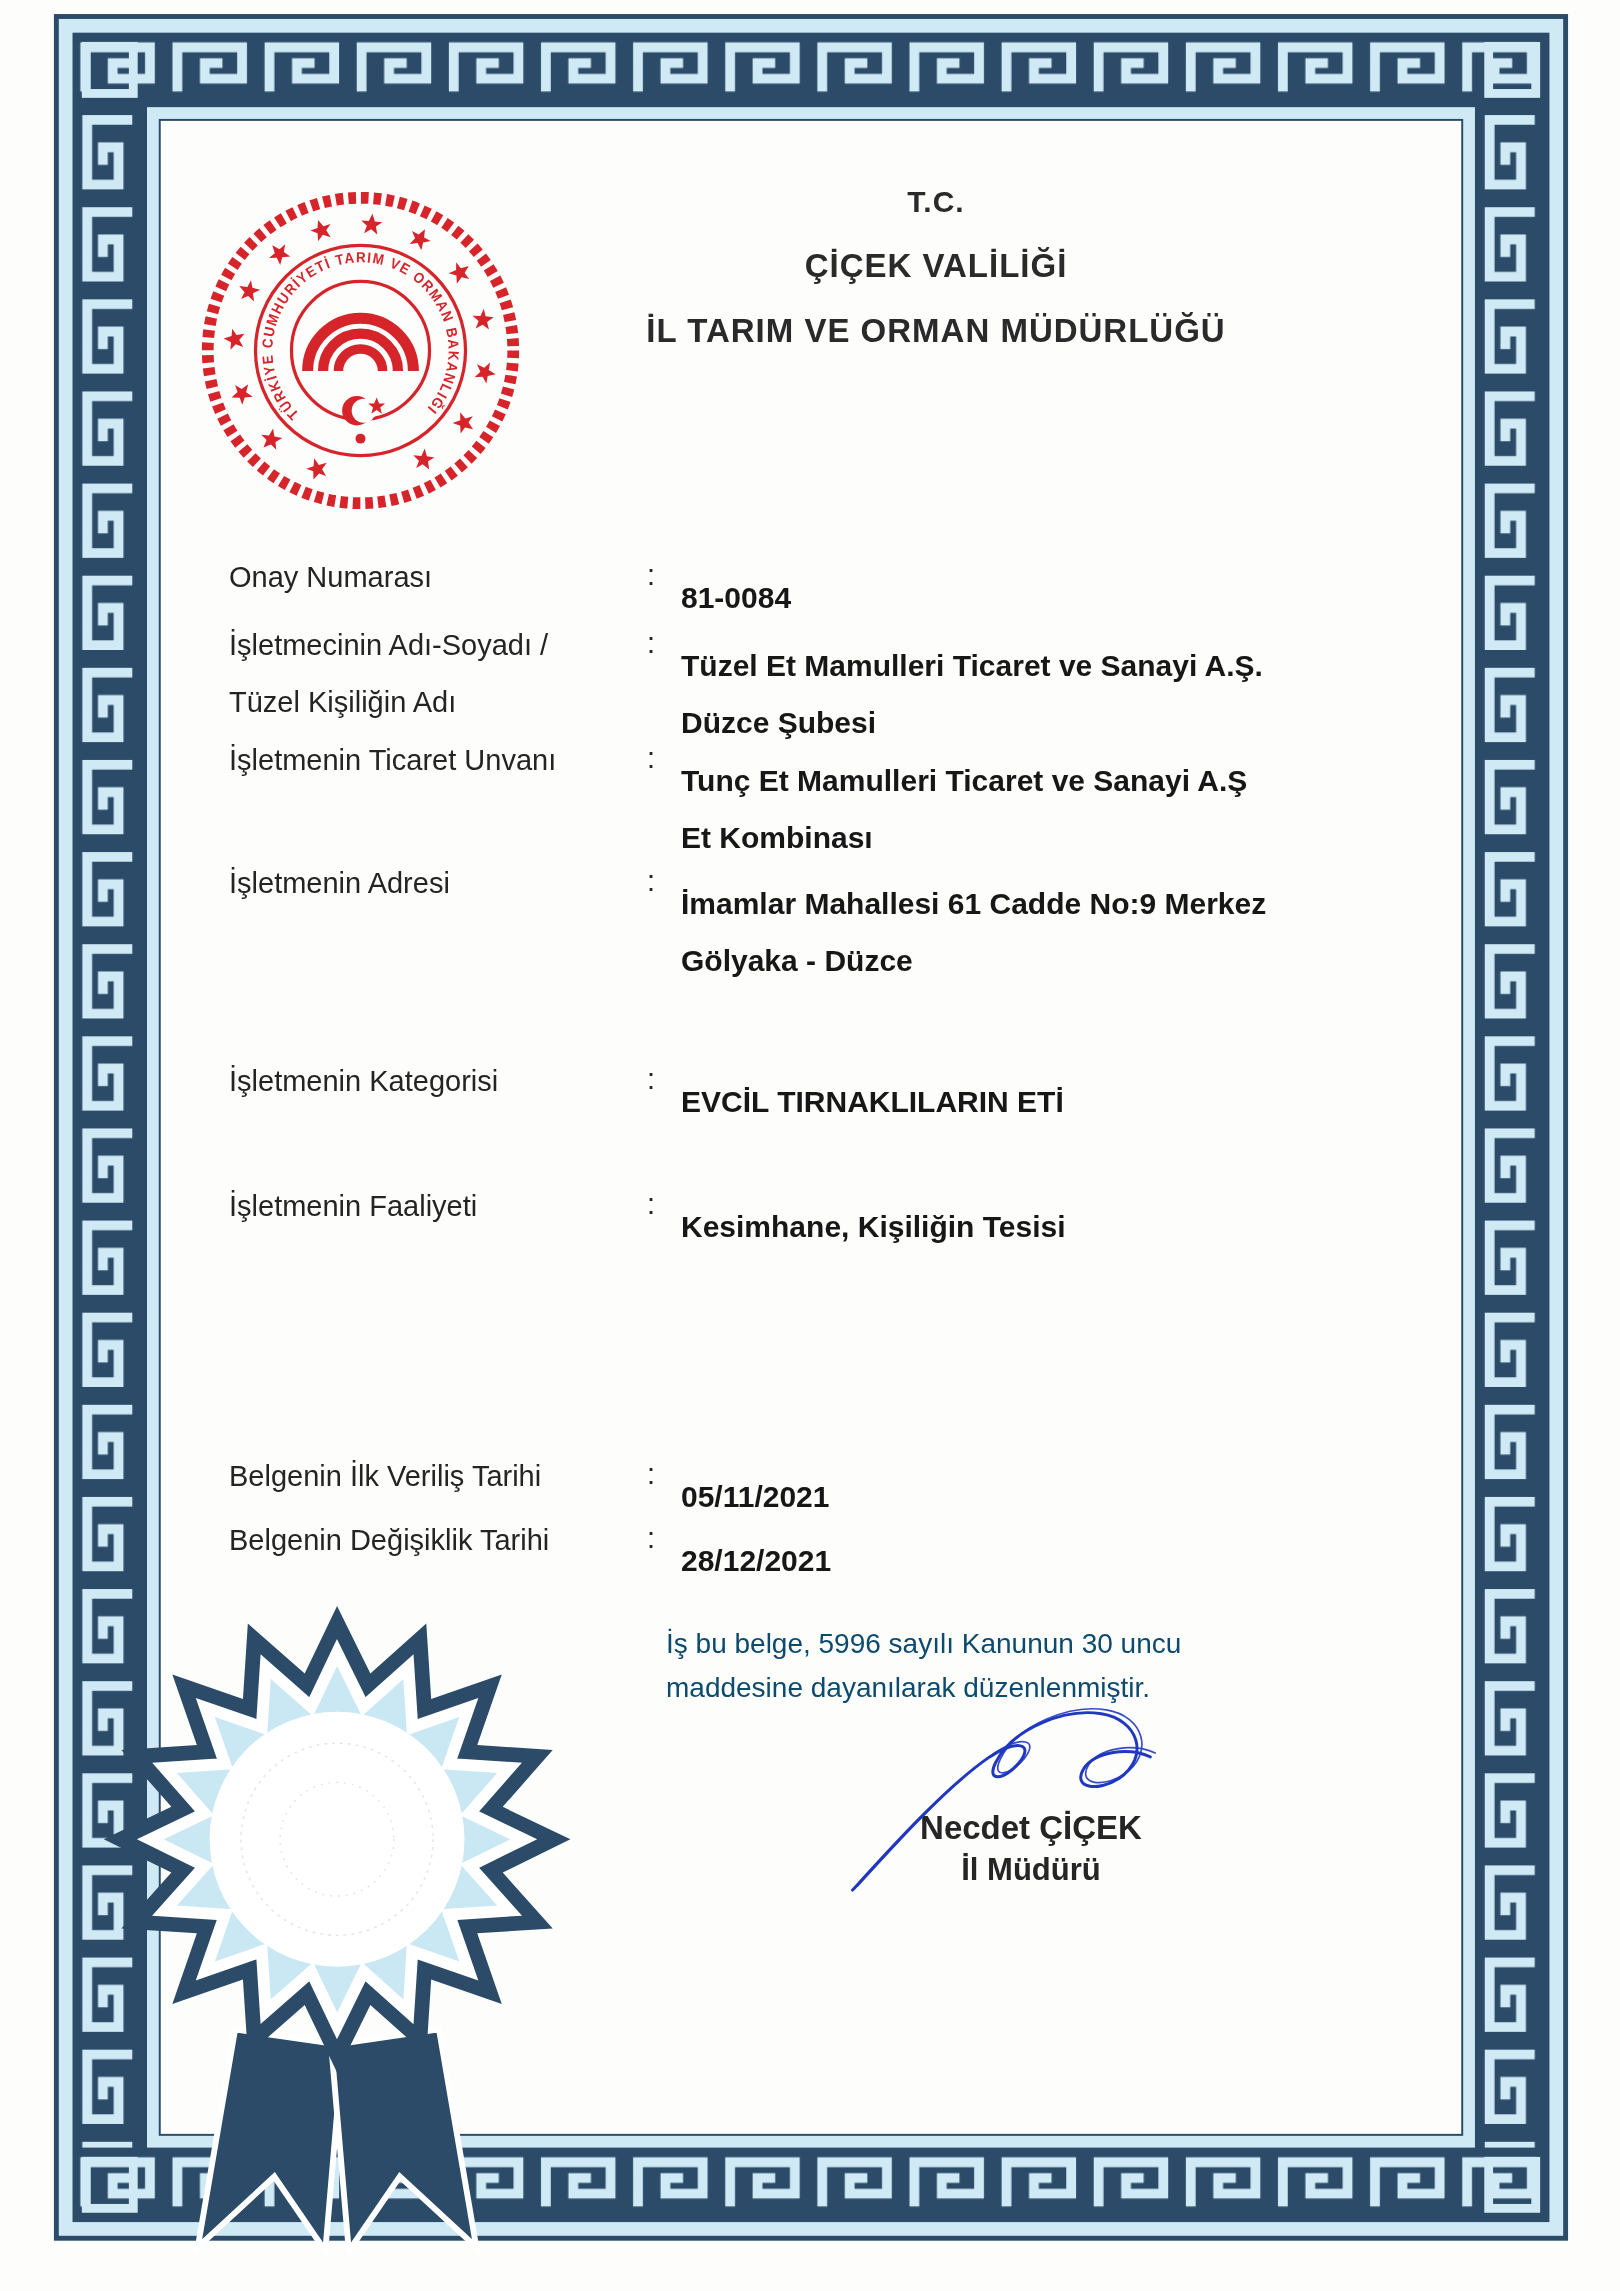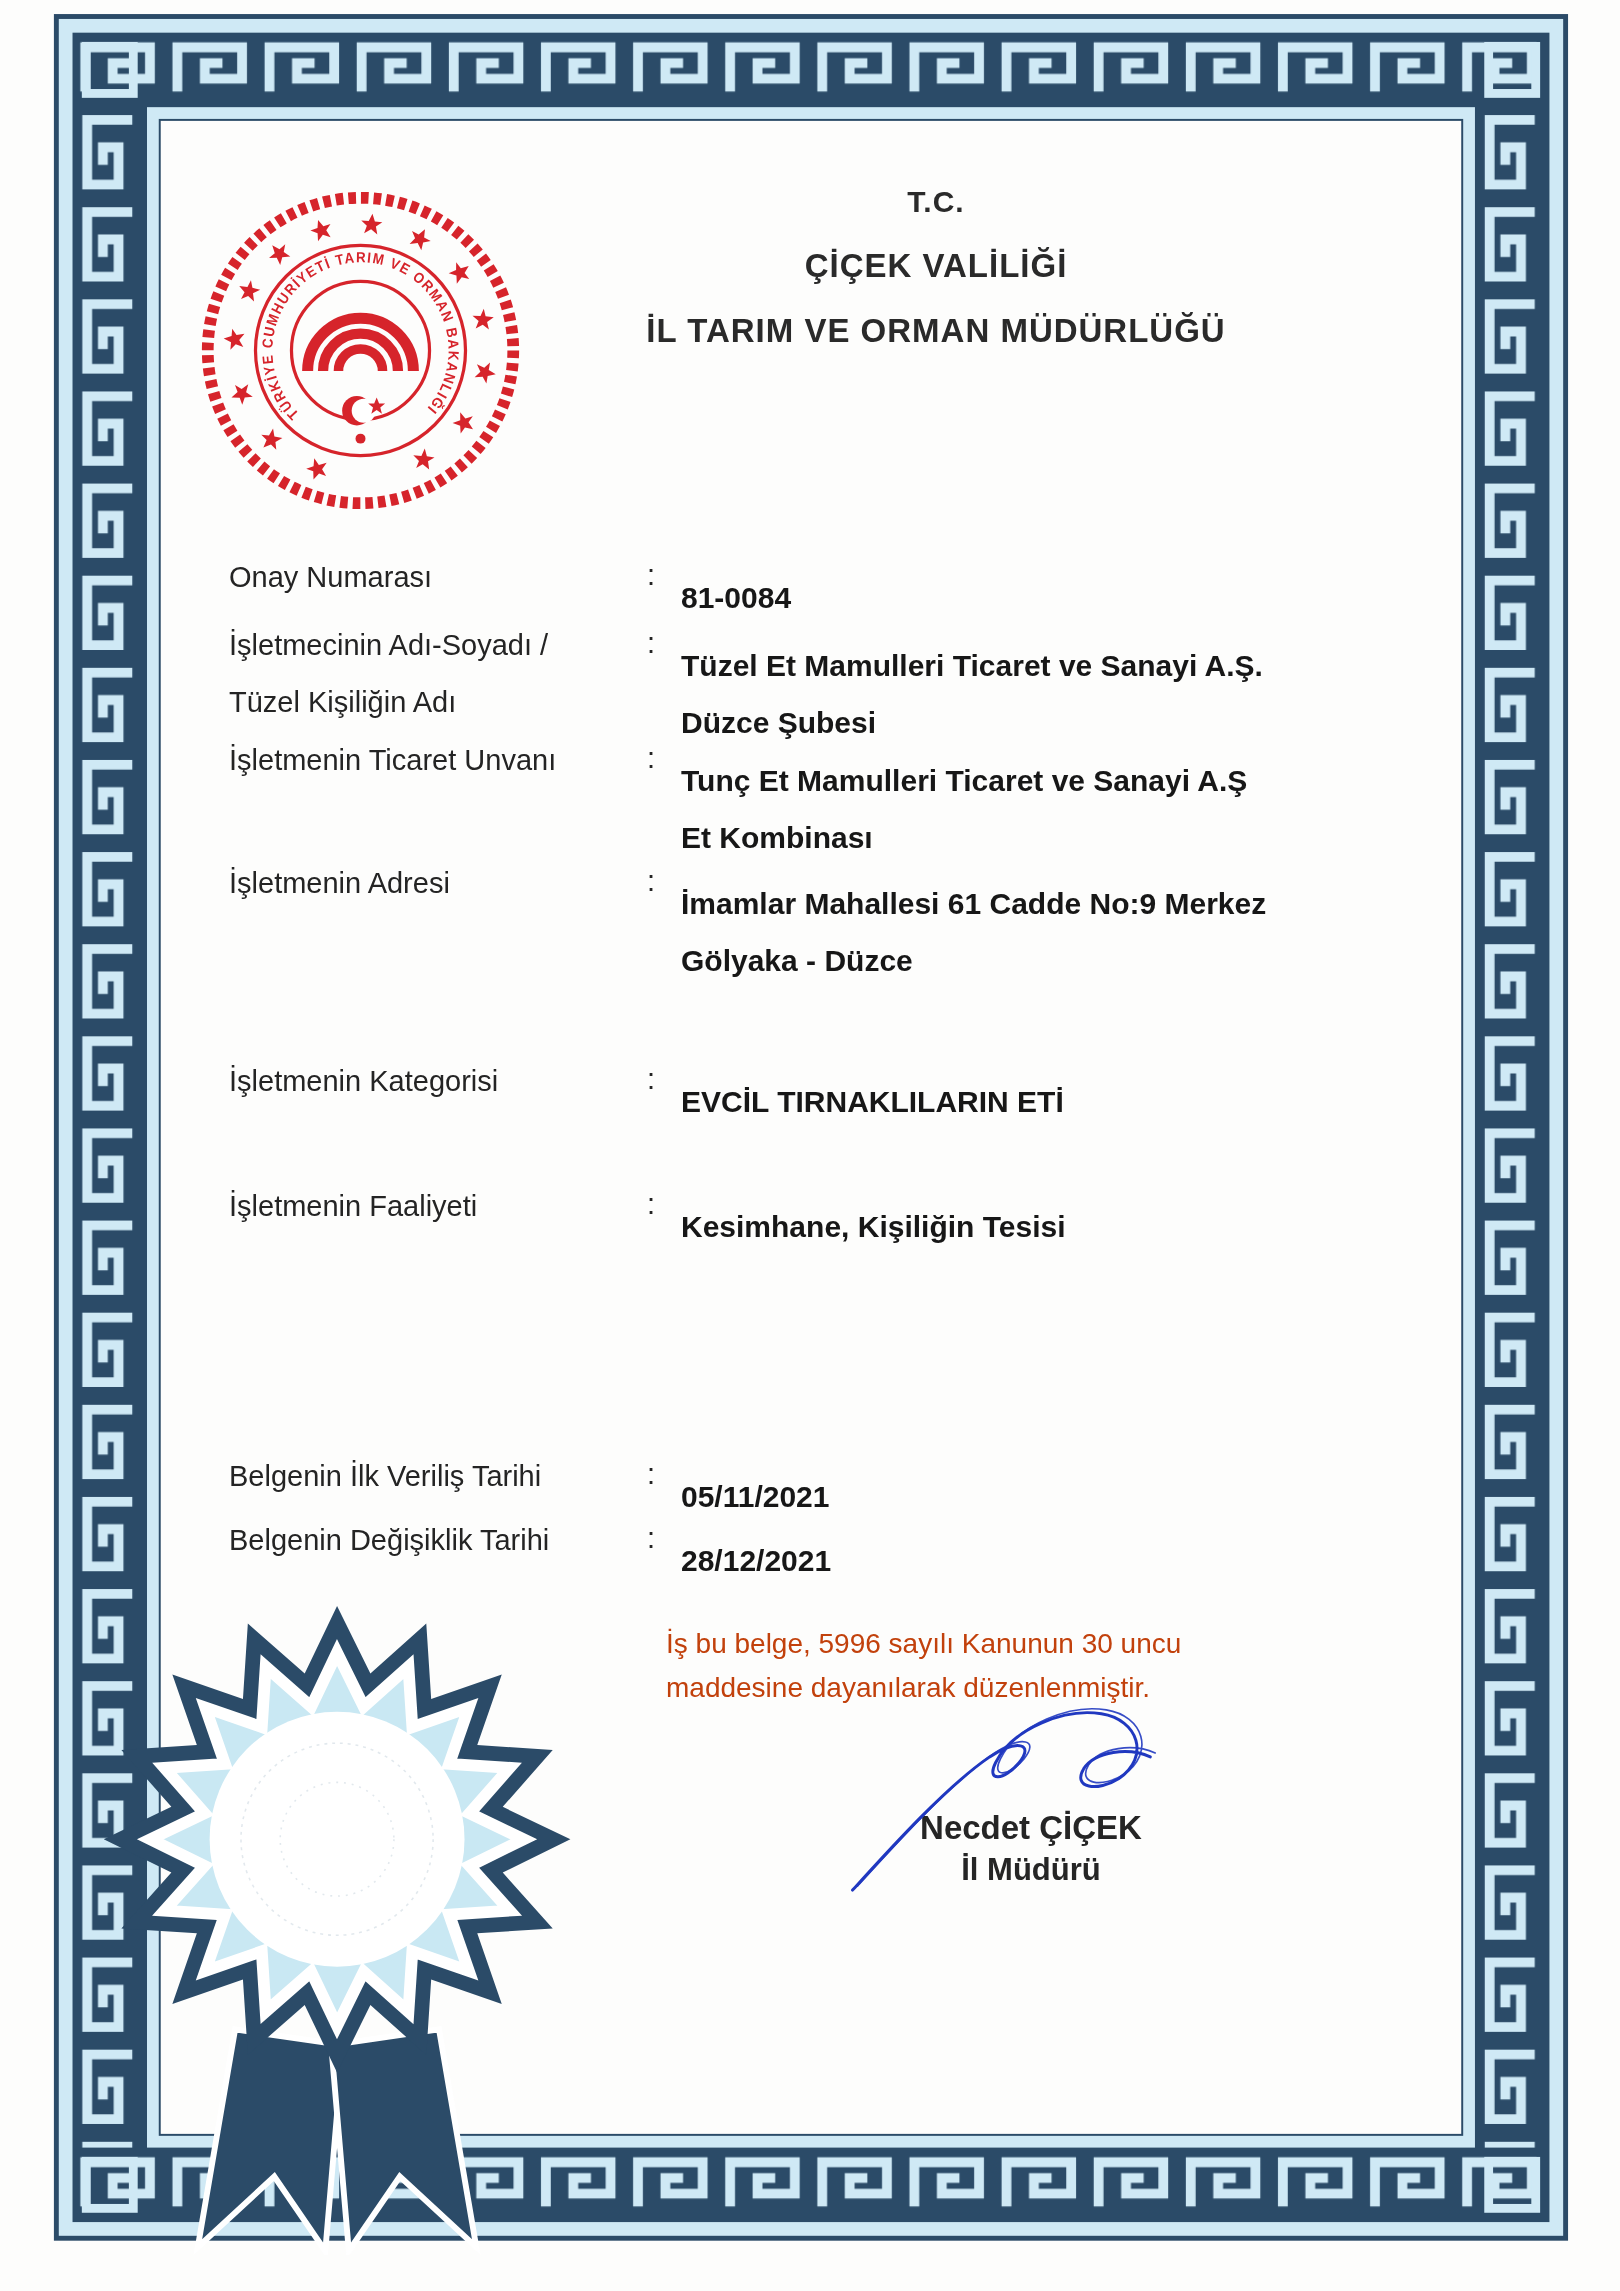--- a/index.html
+++ b/index.html
@@ -24,21 +24,21 @@
   .header .h3{display:block;font-size:33px;height:65px;line-height:41px;letter-spacing:1px;}
   .header .h4{display:block;font-size:33px;line-height:41px;letter-spacing:1px;}
   .row{position:absolute;left:0;width:1620px;}
   .flabel{position:absolute;left:201px;top:0;font-size:29px;color:#242424;width:421px;margin-left:28px;}
   .fcolon{position:absolute;left:647px;top:0;font-size:29px;color:#242424;}
   .fvalue{position:absolute;left:681px;top:0;font-size:30px;font-weight:bold;color:#171717;width:686px;margin-top:20px;}
   .l{display:block;height:57px;line-height:37px;}
   .l:last-child{height:auto;}
   .note{
     position:absolute;left:666px;top:1622px;width:647px;
-    font-size:28px;line-height:44px;color:#c2410c;
+    font-size:28px;line-height:44px;color:#0c4a6e;
   }
   .note span{display:block;}
   .sig-name{
     position:absolute;left:835px;top:1809px;width:392px;text-align:center;
     font-size:33px;font-weight:bold;color:#252525;
   }
   .sig-title{
     position:absolute;left:835px;top:1852px;width:392px;text-align:center;
     font-size:31px;font-weight:bold;color:#252525;
   }

